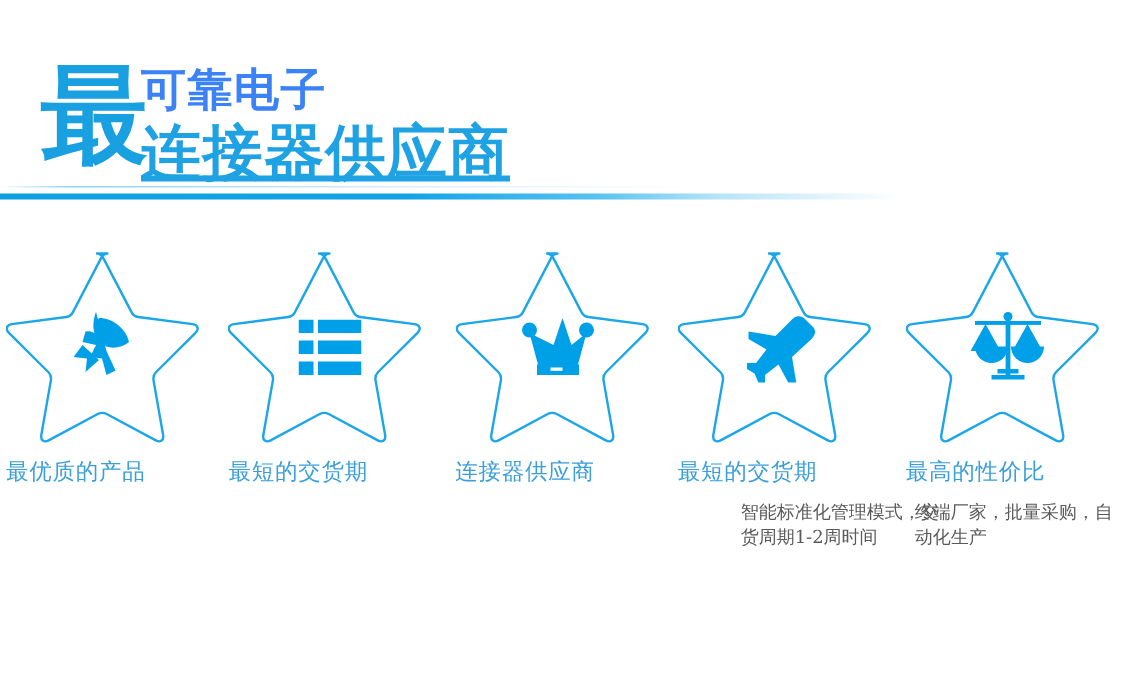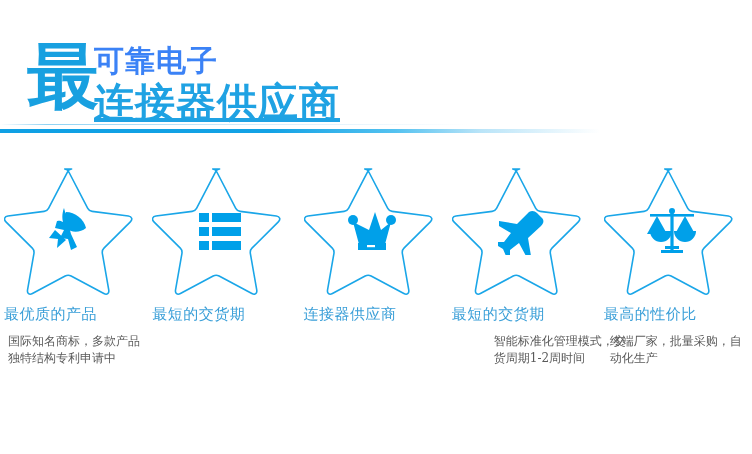--- a/index.html
+++ b/index.html
@@ -177,21 +177,20 @@
         <svg width="50" height="52" viewBox="0 0 50 52">
           <g fill="#00a0e9">
             <path d="M17 2 C17 2 14 9 16 16 C13 14 10 15 10 15 L8 22 L17 24 L13 32 L21 33 L24 44 L30 41 L24 28 Z"></path>
             <path d="M19 6 C28 6 37 13 39 22 C33 27 24 27 19 22 C15 18 16 10 19 6 Z"></path>
             <path d="M8 24 L2 32 L11 33 L10 42 L19 34 Z"></path>
           </g>
         </svg>
       </div>
     </div>
     <div class="feature-title">最优质的产品</div>
-    <div class="feature-body">国际知名商标，多款产品独特结构专利申请中</div>
   </div>
 
   <div class="feature">
     <div class="star-wrap">
       <svg width="136" height="128" viewBox="0 0 136 128">
         <path d="M68 4 C70 4 71.5 5.6 72.6 7.8 L91.2 43.5 C92.2 45.4 93.4 46.3 95.6 46.6 L132 51.3
                  C135.6 51.8 136.6 54.6 134 57.2 L107.5 83.6 C105.9 85.2 105.5 86.7 105.9 89 L112.3 125.6
                  C112.9 129.1 110.6 130.9 107.4 129.2 L74.5 111.6 C72.4 110.5 70.6 110.5 68.5 111.6
                  L35.6 129.2 C32.4 130.9 30.1 129.1 30.7 125.6 L37.1 89 C37.5 86.7 37.1 85.2 35.5 83.6
                  L9 57.2 C6.4 54.6 7.4 51.8 11 51.3 L47.4 46.6 C49.6 46.3 50.8 45.4 51.8 43.5

